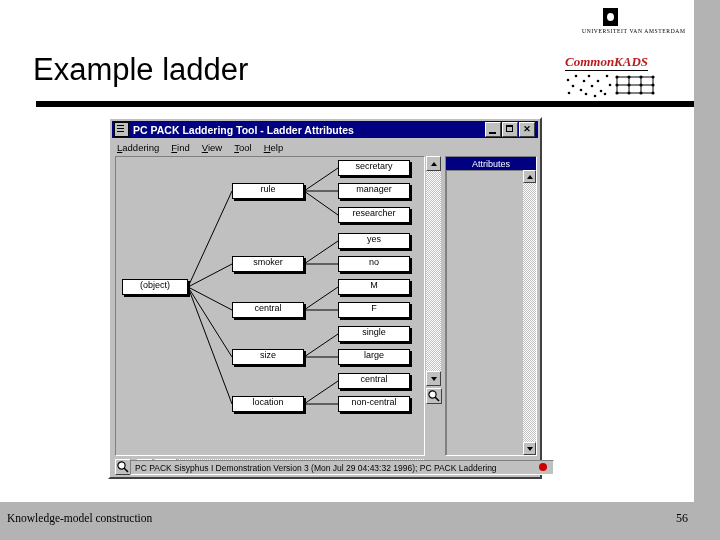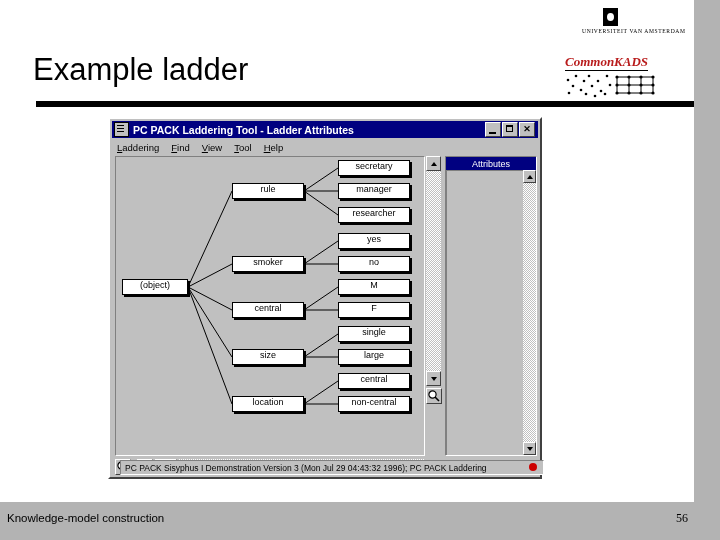--- a/index.html
+++ b/index.html
@@ -161,39 +161,39 @@
     position:absolute;width:16px;height:16px;background:#c0c0c0;
     border-top:1px solid #fff;border-left:1px solid #fff;
     border-right:1px solid #404040;border-bottom:1px solid #404040;
     box-sizing:border-box;
   }
   #hscroll{
     position:absolute;left:22px;top:0;width:288px;height:16px;
   }
   
   #statusbar{
-    position:absolute;left:10px;top:341px;width:424px;height:16px;
+    position:absolute;left:20px;top:341px;width:424px;height:16px;
   }
   #statusbar-inner{
     position:absolute;left:0;top:0;width:424px;height:15px;
     background:#c0c0c0;
     border-top:1px solid #808080;border-left:1px solid #808080;
     border-right:1px solid #ffffff;border-bottom:1px solid #ffffff;
     box-sizing:border-box;display:flex;align-items:center;padding-left:4px;
   }
   #status-text{font-size:8.5px;color:#000;white-space:nowrap;}
   #status-dot{
     position:absolute;right:7px;top:3px;width:8px;height:8px;border-radius:50%;
     background:#cc0000;
   }
 
   
   #footer-text{
     position:absolute;left:7px;top:512px;font-size:11.5px;color:#000;
-    font-family:Liberation Sans, sans-serif;
+    font-family:Liberation Serif, serif;
     text-align:right;
   }
   #page-number{
     position:absolute;left:676px;top:511px;font-size:12px;color:#000;
     font-family:Liberation Serif, serif;
   }
 </style>
 </head>
 <body>
 

